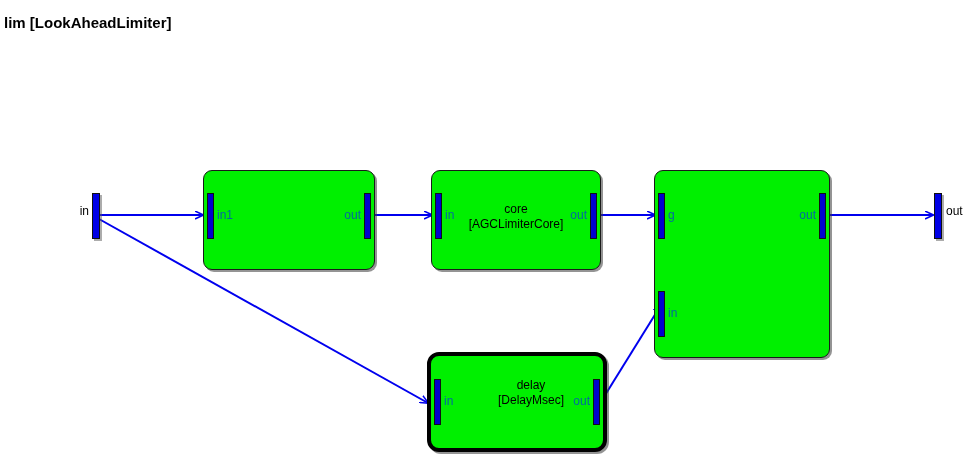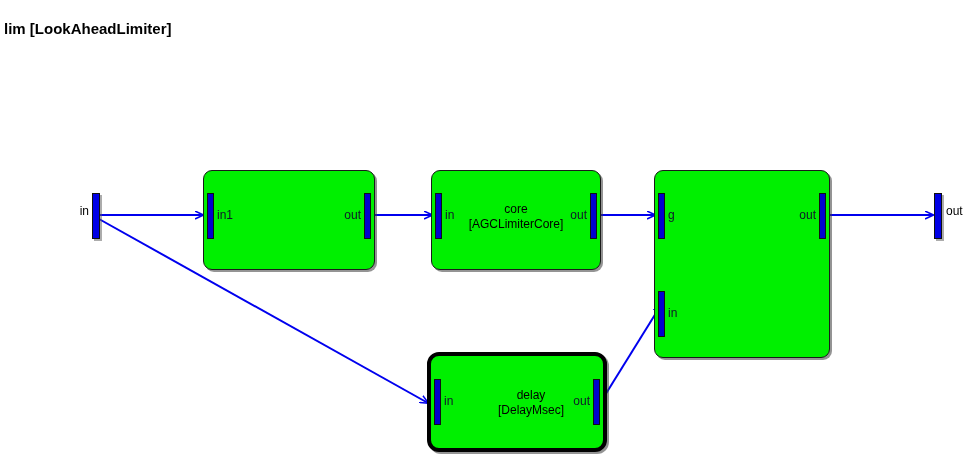--- a/index.html
+++ b/index.html
@@ -4,21 +4,21 @@
 <style>
   html,body{margin:0;padding:0;background:#ffffff;}
   #canvas{
     position:relative;
     width:973px;height:459px;
     background:#ffffff;
     font-family:"Liberation Sans", sans-serif;
     overflow:hidden;
   }
   #diagram-title{
-    position:absolute;left:4px;top:20px;
+    position:absolute;left:4px;top:14px;
     font-size:15px;font-weight:bold;color:#000000;
     white-space:nowrap;
     letter-spacing:0px;
   }
   .block{
     position:absolute;
     background:#00f000;
     border:1px solid #1a1a1a;
     border-radius:9px;
     box-sizing:border-box;
@@ -42,21 +42,21 @@
   .port{
     position:absolute;
     width:7px;
     background:#0000d0;
     border:1px solid #101010;
     box-sizing:border-box;
   }
   .port-label{
     position:absolute;
     font-size:12px;
-    color:#0f172a;
+    color:#0369a1;
     white-space:nowrap;
     line-height:12px;
   }
   .io-port{
     position:absolute;
     width:8px;
     background:#0000e6;
     border:1px solid #111111;
     box-sizing:border-box;
     box-shadow:2px 2px 0 0 rgba(90,90,90,.5);
@@ -113,21 +113,21 @@
       </div>
       <div class="block" style="left: 654px; top: 170px; width: 176px; height: 188px;">
         <div class="port" style="top: 22px; height: 46px; left: 3px;"></div>
         <div class="port-label" style="top: 38px; left: 13px;">g</div>
         <div class="port" style="top: 120px; height: 46px; left: 3px;"></div>
         <div class="port-label" style="top: 136px; left: 13px;">in</div>
         <div class="port" style="top: 22px; height: 46px; right: 3px;"></div>
         <div class="port-label" style="top: 38px; right: 13px;">out</div>
       </div>
       <div class="block thick" style="left: 427px; top: 352px; width: 180px; height: 100px;">
-        <div class="block-label" style="top: 32px; padding-left: 28px;">delay
+        <div class="block-label" style="top: 22px; padding-left: 28px;">delay
 [DelayMsec]</div>
         <div class="port" style="top: 23px; height: 46px; left: 3px;"></div>
         <div class="port-label" style="top: 39px; left: 13px;">in</div>
         <div class="port" style="top: 23px; height: 46px; right: 3px;"></div>
         <div class="port-label" style="top: 39px; right: 13px;">out</div>
       </div>
     </div>
   <div id="io-layer">
       <div class="io-port" style="left: 92px; top: 193px; width: 8px; height: 46px;"></div>
       <div class="io-label" style="left: auto; top: 204px; right: 884px;">in</div>

